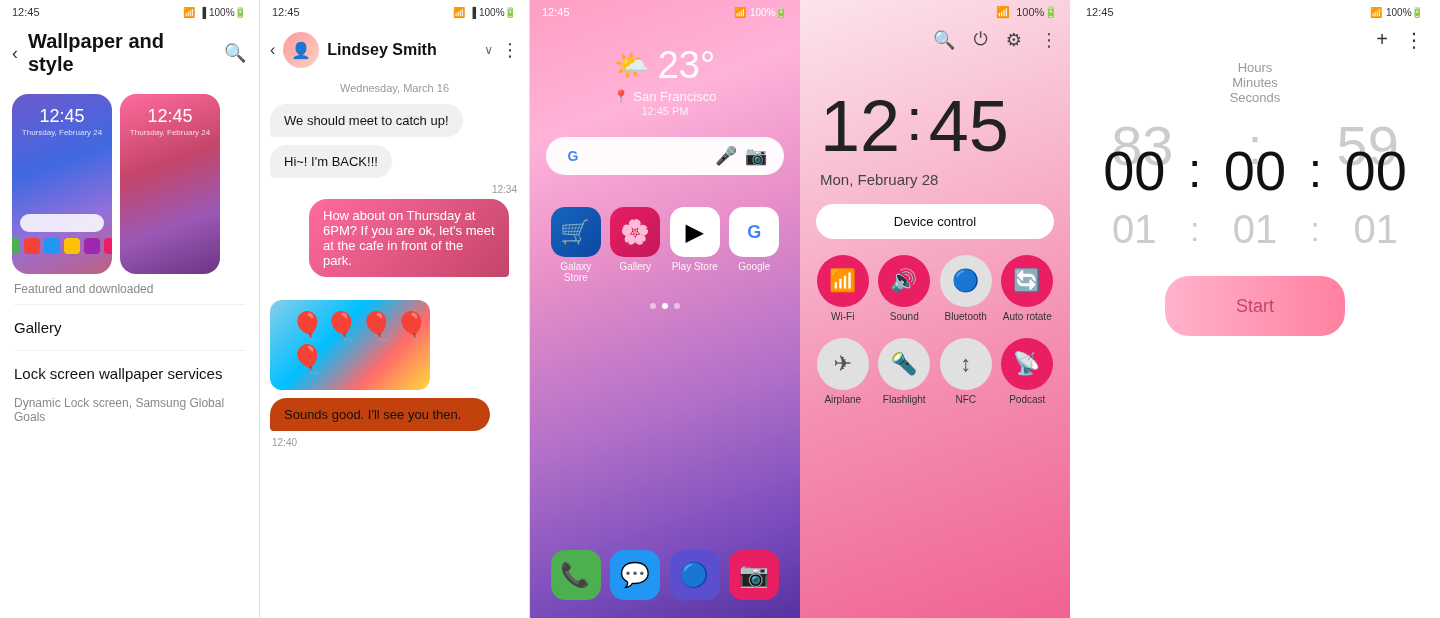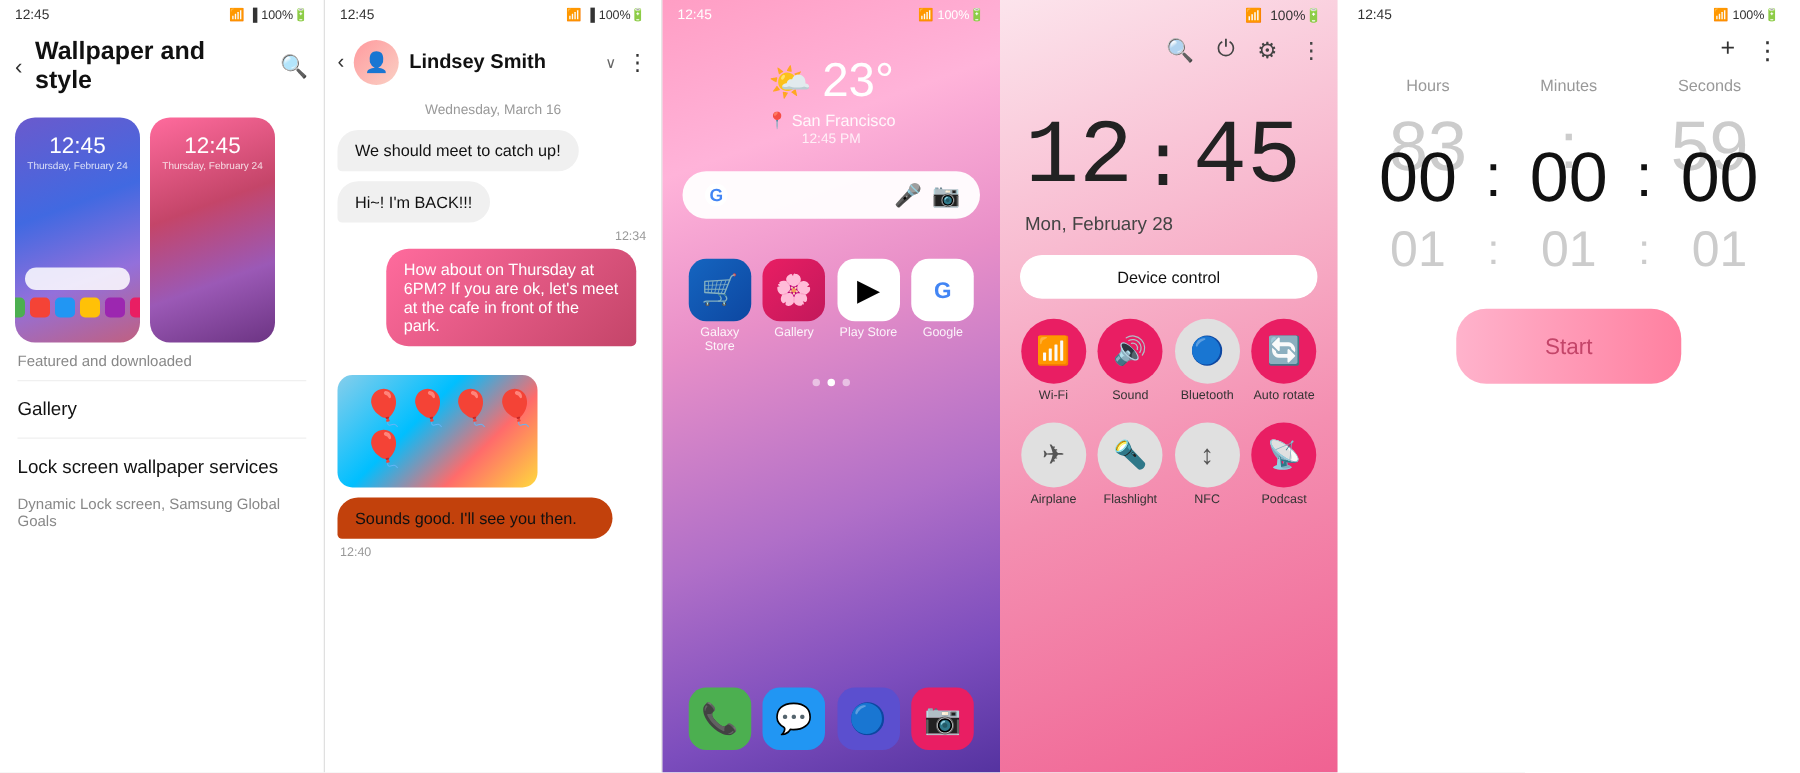--- a/index.html
+++ b/index.html
@@ -395,24 +395,23 @@
       padding: 4px 12px;
       gap: 18px;
     }
     .lock-ctrl-icon {
       font-size: 18px;
       color: #444;
       cursor: pointer;
     }
     .lock-time {
       display: flex;
-      align-items: flex-end;
+      align-items: flex-start;
       padding: 30px 20px 0;
       gap: 4px;
-      font-family: Liberation Mono, monospace;
     }
     .lock-hour { font-size: 72px; font-weight: 200; color: #222; }
     .lock-colon { font-size: 60px; font-weight: 200; color: #222; margin: 0 2px; }
     .lock-min { font-size: 72px; font-weight: 200; color: #222; }
     .lock-date {
       padding: 4px 20px 0;
       font-size: 15px;
       color: #444;
     }
     .lock-tabs {
@@ -488,21 +487,21 @@
     }
     .timer-header {
       display: flex;
       justify-content: flex-end;
       padding: 4px 16px 0;
       gap: 16px;
     }
     .timer-ctrl { font-size: 20px; color: #333; cursor: pointer; }
     .timer-col-labels {
       display: grid;
-      grid-template-columns: repeat(3, 1fr);
+      grid-template-columns: repeat(1, 1fr);
       padding: 8px 16px 0;
     }
     .timer-col-label {
       text-align: center;
       font-size: 13px;
       color: #999;
     }
     .timer-display-main {
       display: grid;
       grid-template-columns: repeat(3, 1fr);

